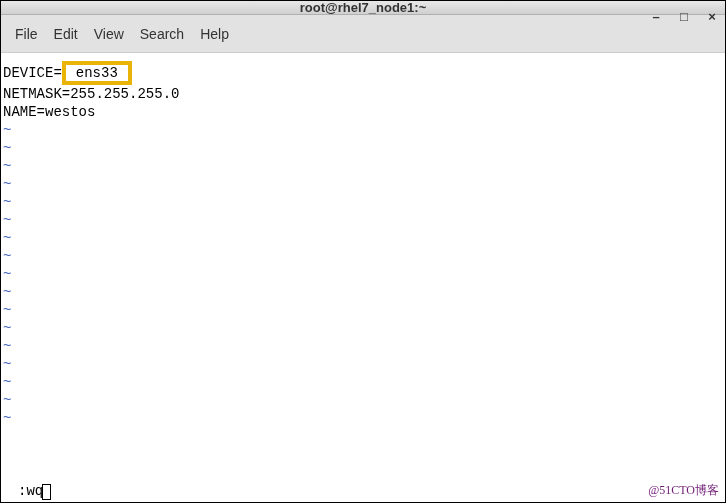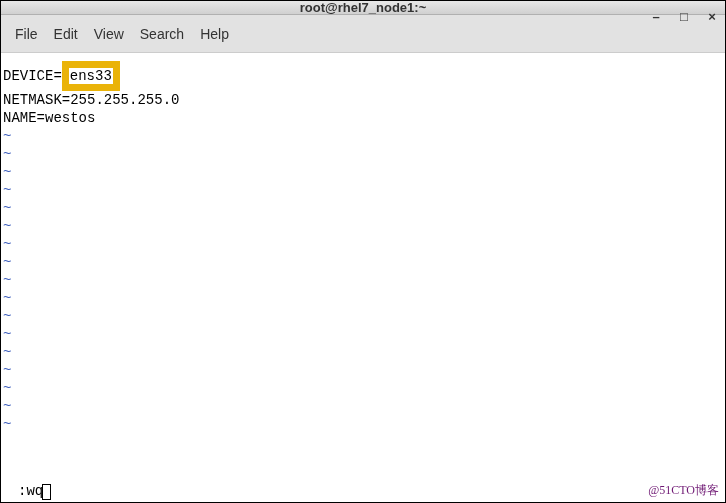--- a/index.html
+++ b/index.html
@@ -75,22 +75,22 @@
       right: 0;
       bottom: 0;
     }
     .terminal-body .line {
       white-space: pre;
     }
     .tilde {
       color: #3a5bbb;
     }
     .hl-red {
-      border: 7px solid #eab308;
-      padding: 0 1px;
+      border: 4px solid #eab308;
+      padding: 0 10px;
       display: inline-block;
       line-height: 16px;
     }
     .status-line {
       position: absolute;
       bottom: 2px;
       left: 17px;
       font-family: "Courier New", monospace;
       font-size: 14px;
       color: #000;

